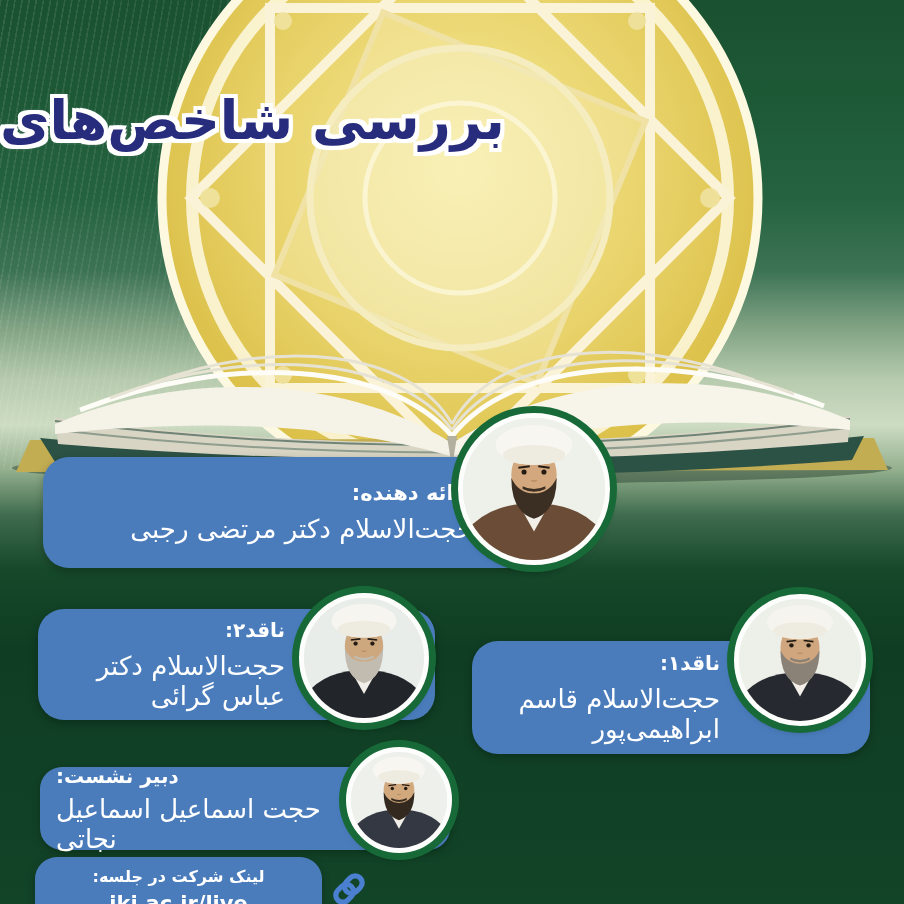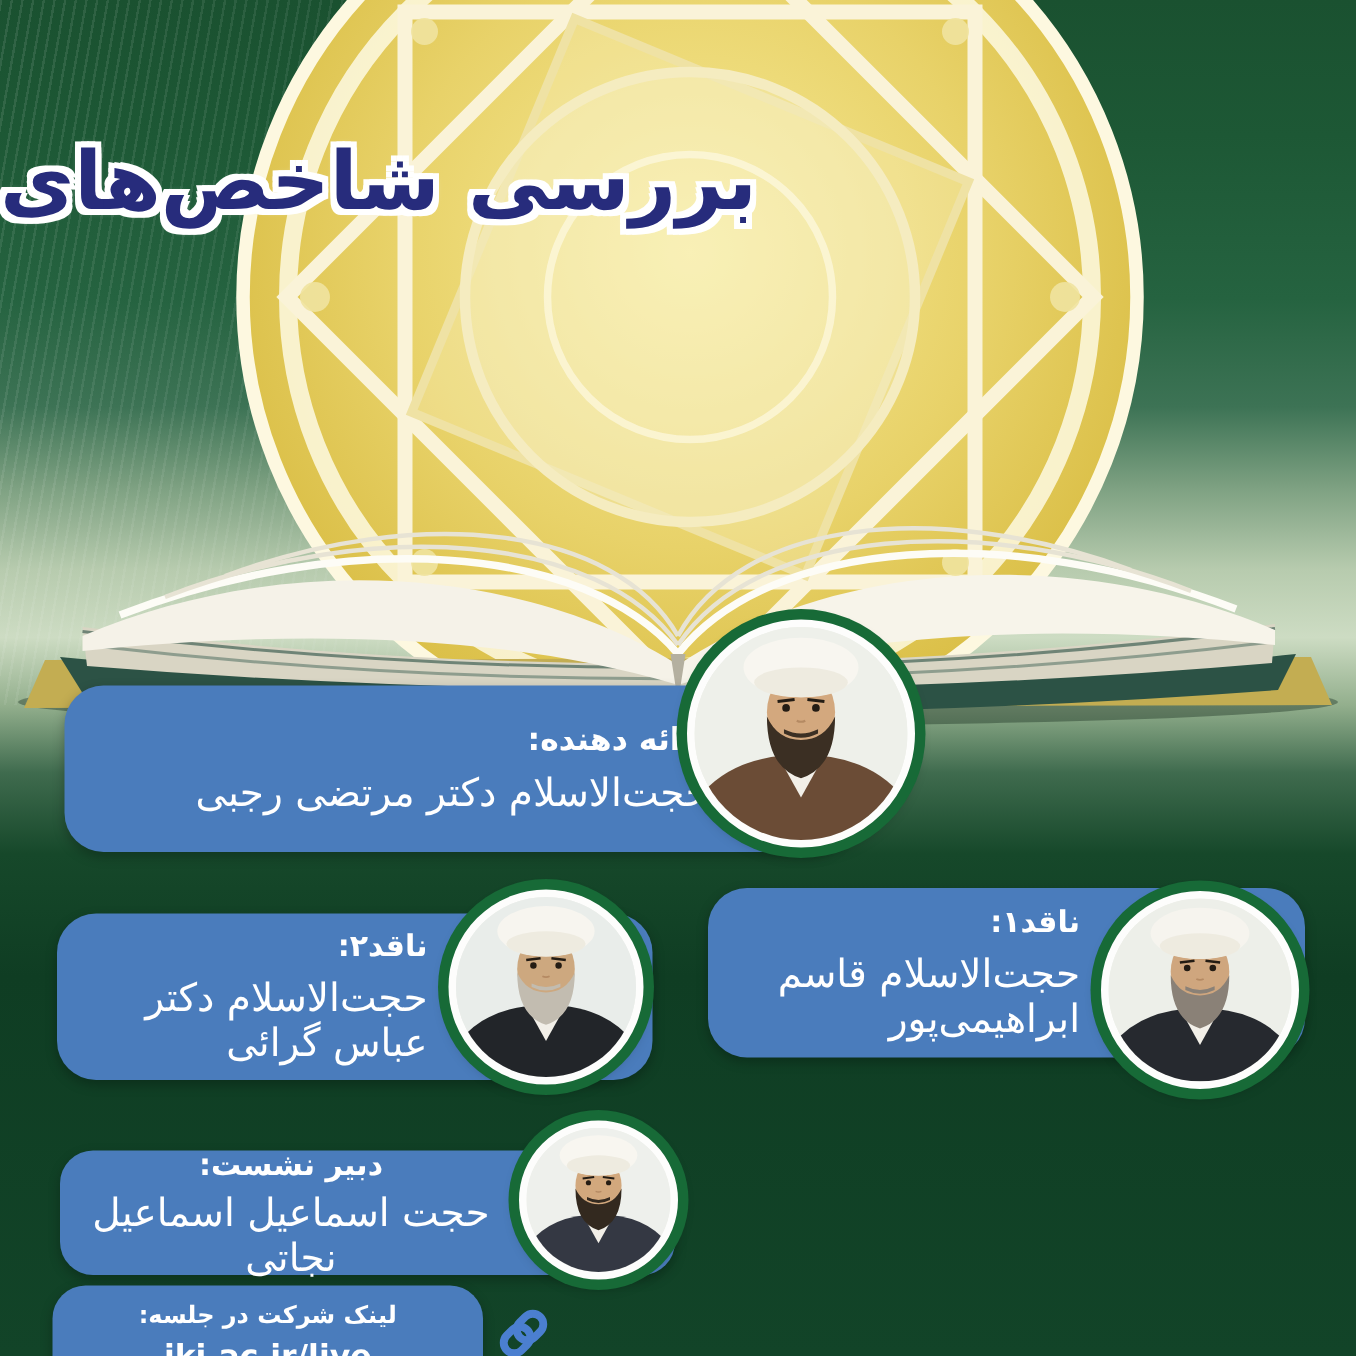--- a/index.html
+++ b/index.html
@@ -34,22 +34,22 @@
     box-shadow:0 3px 8px rgba(0,0,0,0.25);
   }
   .banner .role{ font-weight:bold; font-size:19px; margin-bottom:9px; }
   .banner .name{ font-weight:normal; font-size:24px; }
   .b-presenter{ left:43px; top:457px; width:522px; height:111px; text-align:right; padding:0 92px 0 24px; }
   .b-presenter .role{ font-size:21px; }
   .b-presenter .name{ font-size:26px; }
   .b-critic2{ left:38px; top:609px; width:397px; height:111px; text-align:right; padding:0 150px 0 18px; }
   .b-critic2 .role, .b-critic1 .role, .b-secretary .role{ font-size:20px; }
   .b-critic2 .name, .b-critic1 .name, .b-secretary .name{ font-size:26px; }
-  .b-critic1{ left:472px; top:592px; width:398px; height:113px; text-align:right; padding:0 150px 0 18px; }
-  .b-secretary{ left:40px; top:767px; width:410px; height:83px; text-align:center; padding:0 118px 0 16px; border-radius:22px; }
+  .b-critic1{ left:472px; top:641px; width:398px; height:113px; text-align:right; padding:0 150px 0 18px; }
+  .b-secretary{ left:40px; top:767px; width:410px; height:83px; text-align:left; padding:0 118px 0 16px; border-radius:22px; }
   .b-secretary .role{ margin-bottom:6px; }
   .b-link{ left:35px; top:857px; width:287px; height:86px; text-align:center; padding:10px 14px 0 14px; border-radius:22px; justify-content:flex-start; }
   .b-link .role{ font-size:16px; margin-bottom:6px; }
   .b-link .url{ direction:ltr; font-weight:bold; font-size:21px; }
   .photo{
     position:absolute; z-index:6; border-radius:50%; overflow:hidden;
     border:5px solid #fdfdfc;
     box-shadow:0 0 0 7px #176a37, 0 3px 10px rgba(0,0,0,0.45);
     background:#eef0ea;
   }

